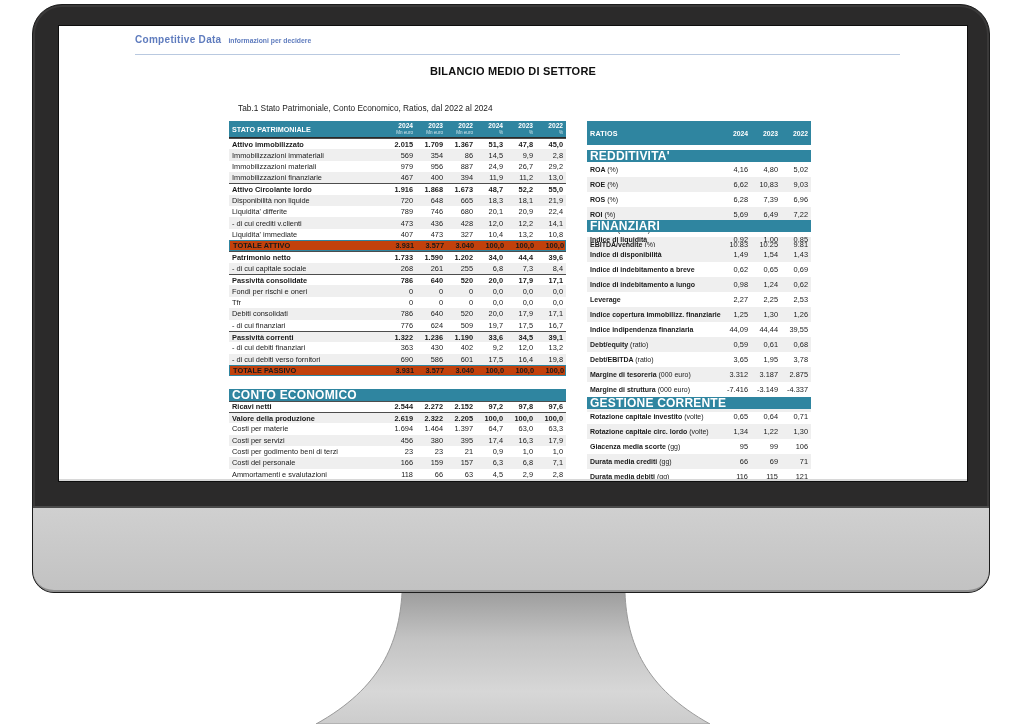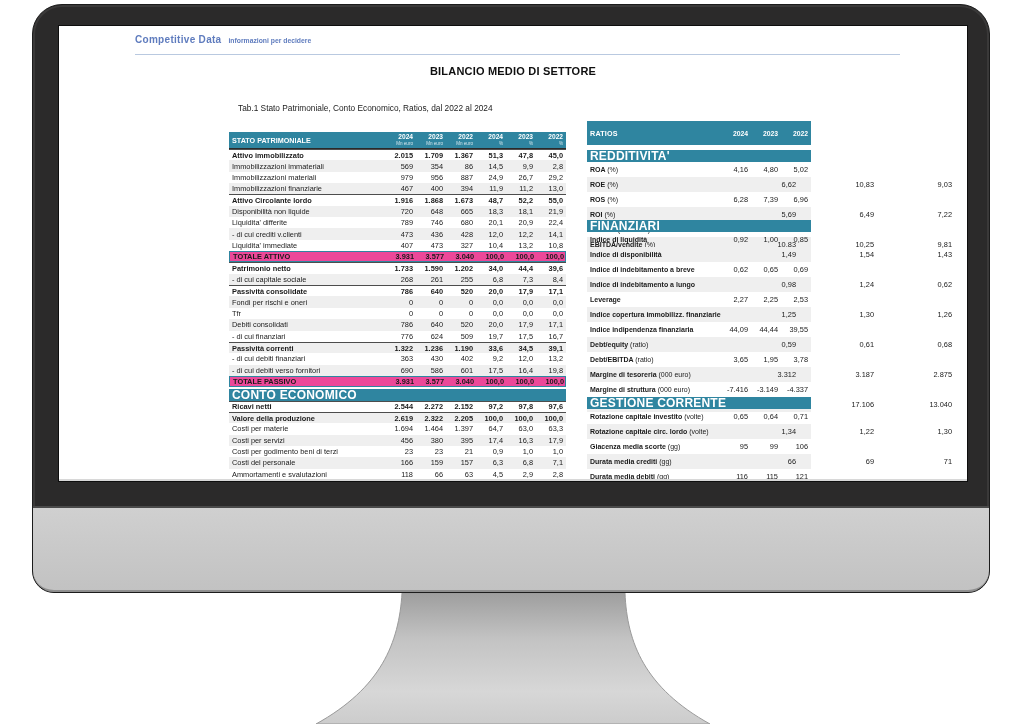--- a/index.html
+++ b/index.html
@@ -23,46 +23,46 @@
   .brand{position:absolute;left:76px;top:8px;display:flex;align-items:baseline;gap:7px;color:var(--brand);}
   .brand-name{font-size:10px;font-weight:bold;letter-spacing:.3px;}
   .brand-tag{font-size:6.8px;font-weight:bold;}
   .rule{position:absolute;left:76px;top:28px;width:765px;height:1px;background:#b9c9e0;}
   .title{position:absolute;left:0;top:39px;width:100%;text-align:center;
     font-size:11px;font-weight:bold;color:#0f0f0f;letter-spacing:.2px;}
   .caption{position:absolute;left:179px;top:77px;font-size:8.3px;color:#222;}
 
   
   .fin-table{position:absolute;width:337px;font-size:7.4px;}
-  #sp{left:170px;top:106px;}
+  #sp{left:170px;top:95px;}
   #ce{left:170px;top:363px;}
   .fin-head{display:grid;grid-template-columns:157px repeat(6,30px);height:17px;
     background:var(--teal);color:#fff;border-bottom:1px solid #2a2a2a;}
   .fin-head .t{font-size:7.2px;font-weight:bold;align-self:center;padding-left:3px;white-space:nowrap;}
   .colh{display:flex;flex-direction:column;justify-content:center;align-items:flex-end;padding-right:3px;line-height:1;}
   .colh .y{font-size:6.6px;font-weight:bold;}
   .colh .u{font-size:4.6px;opacity:.78;margin-top:1px;white-space:nowrap;}
   .band{height:11.5px;background:var(--teal);color:#fff;font-size:12px;font-weight:bold;
     display:flex;align-items:center;padding-left:3px;letter-spacing:.2px;}
   .fr{display:grid;grid-template-columns:157px repeat(6,30px);height:11.35px;align-items:center;}
   .fr.alt{background:var(--alt);}
   .fr .lbl{padding-left:3px;white-space:nowrap;overflow:visible;}
   .fr .num{text-align:right;padding-right:3px;}
   .fr.bold{font-weight:bold;border-top:1px solid #4d4d4d;}
-  .fr.total{font-weight:bold;border:1.3px solid var(--teal);background:#ec4899;}
+  .fr.total{font-weight:bold;border:1.3px solid var(--teal);background:#c2410c;}
 
   
   .ratios{position:absolute;left:528px;top:95px;width:224px;height:360px;font-size:7.4px;}
   .r-head{display:grid;grid-template-columns:134px repeat(3,30px);height:24px;
     background:var(--teal);color:#fff;align-items:center;}
   .r-head .t{font-size:7.2px;font-weight:bold;padding-left:3px;letter-spacing:.2px;}
   .r-head .y{font-size:6.8px;font-weight:bold;text-align:right;padding-right:3px;}
   .r-sec{position:absolute;left:0;width:224px;}
   .rr{display:grid;grid-template-columns:134px repeat(3,30px);height:15px;align-items:center;}
-  .rr.alt{background:var(--alt);gap:48px;}
+  .rr.alt{background:var(--alt);}
   .rr .lbl{font-weight:bold;padding-left:3px;white-space:nowrap;overflow:visible;font-size:7px;}
   .rr .sfx{font-weight:normal;}
   .rr .num{text-align:right;padding-right:3px;}
 </style>
 </head>
 <body>
 
 <div class="monitor">
   <div class="chin"></div>
   <div class="screen">

